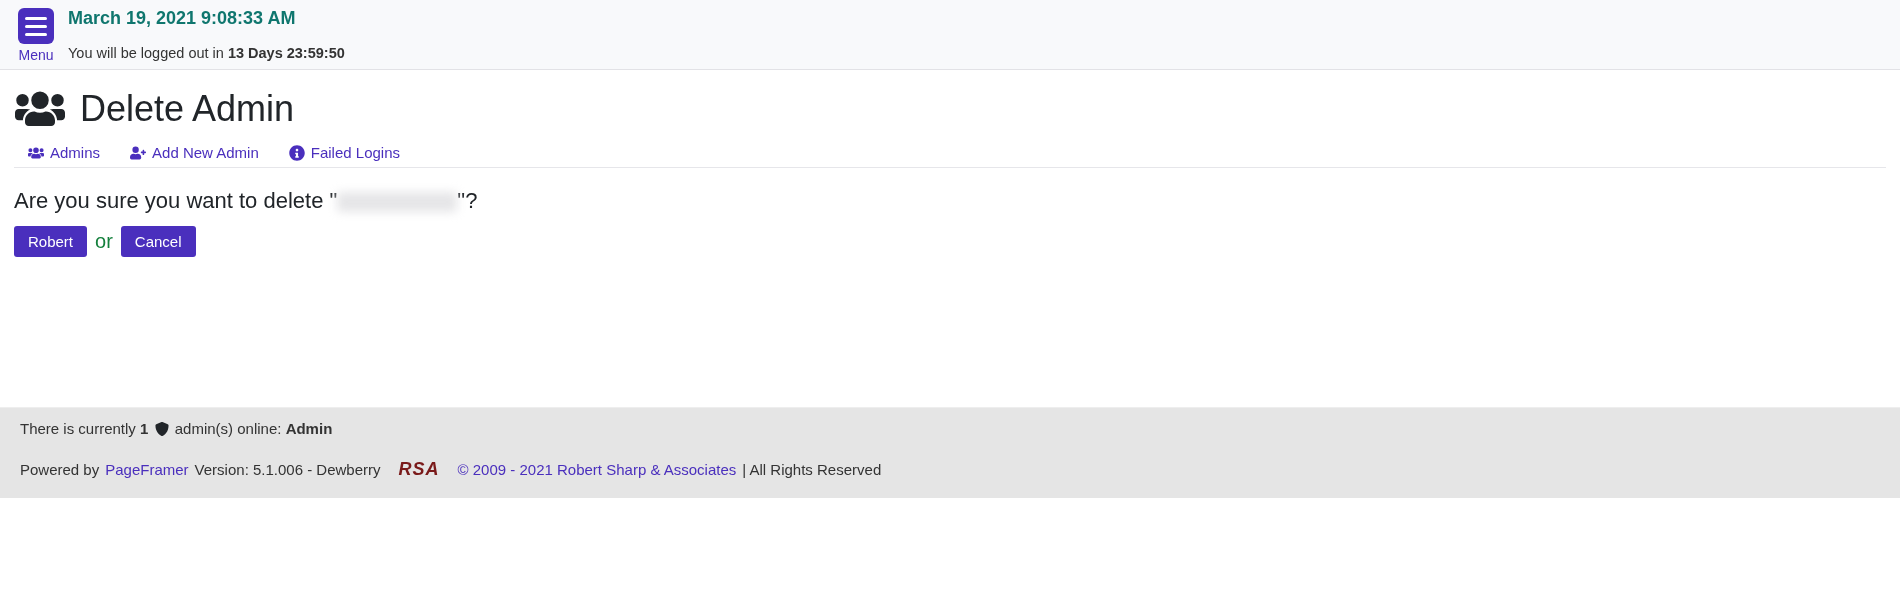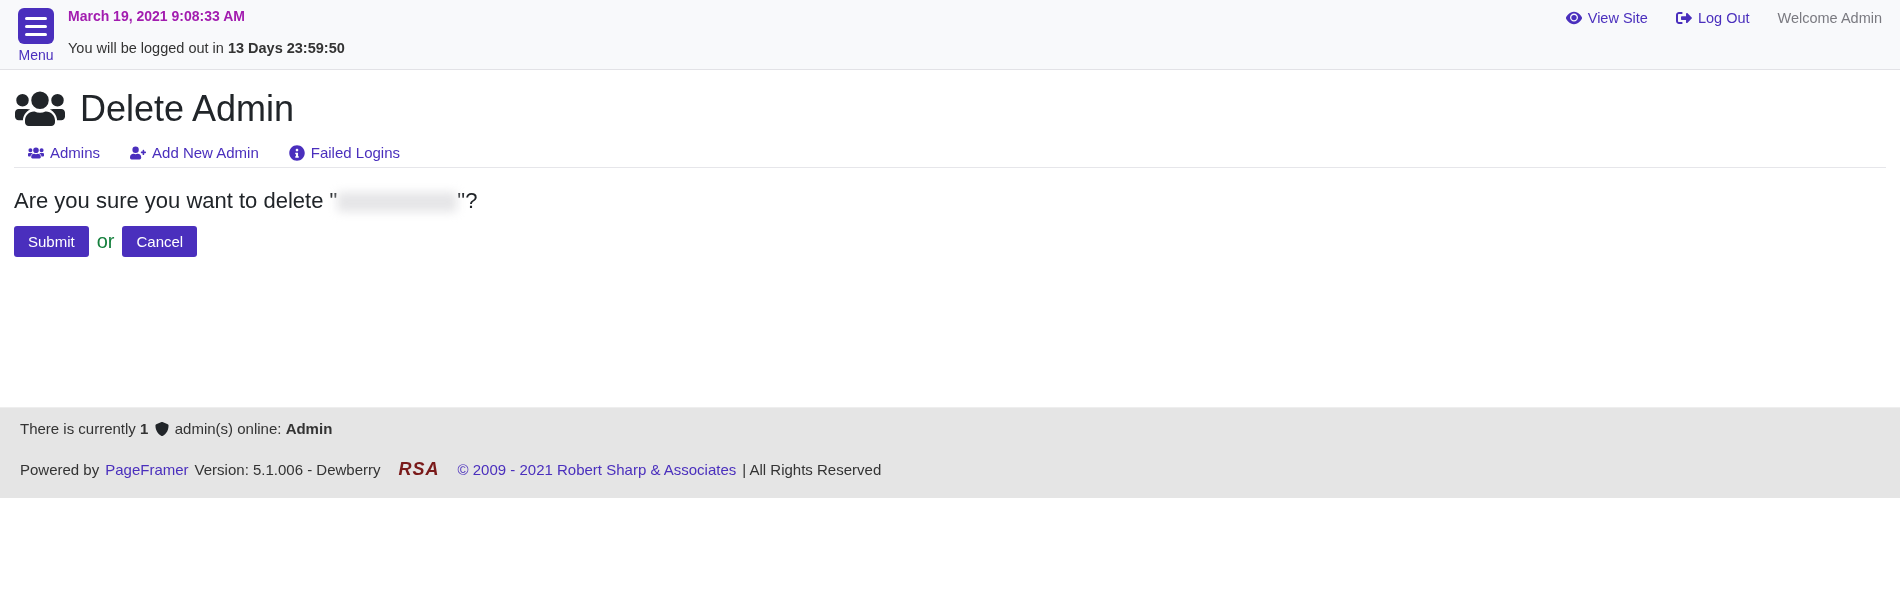--- a/index.html
+++ b/index.html
@@ -42,22 +42,22 @@
   border-radius: 2px;
 }
 .menu-label {
   color: #4a2fbd;
   font-size: 14px;
   margin-top: 3px;
 }
 .top-info { flex: 0 0 auto; }
 .datetime {
   font-weight: 700;
-  color: #a21caf;
-  font-size: 14px;
+  color: #0f766e;
+  font-size: 18px;
 }
 .logout-timer {
   font-size: 14.5px;
   color: #333;
   margin-top: 16px;
 }
 .logout-timer .tval { font-weight: 700; }
 .top-right {
   margin-left: auto;
   display: flex;
@@ -155,35 +155,20 @@
         <span></span>
         <span></span>
     </div>
     <div class="menu-label">Menu</div>
   </div>
   <div class="top-info">
     <div class="datetime">March 19, 2021 9:08:33 AM</div>
     <div class="logout-timer">
       <span>You will be logged out in </span><span class="tval">13 Days 23:59:50</span>
     </div>
-  </div>
-  <div class="top-right">
-    <a href="#" class="top-link">
-      <svg class="icon-svg" viewBox="0 0 576 512">
-          <path d="M288 32C129 32 7 207 1 241c-2 9-2 21 0 30 6 34 128 209 287 209s281-175 287-209c2-9 2-21 0-30-6-34-128-209-287-209zm0 352c-79 0-144-64-144-144S209 96 288 96s144 64 144 144-65 144-144 144zm0-240a96 96 0 1 0 0 192 96 96 0 0 0 0-192z"></path>
-        </svg>
-      <span>View Site</span>
-    </a>
-    <a href="#" class="top-link">
-      <svg class="icon-svg" viewBox="0 0 512 512">
-          <path d="M502 239L362 99c-15-15-41-4-41 17v80H192c-18 0-32 14-32 32v56c0 18 14 32 32 32h129v80c0 21 26 32 41 17l140-140c13-13 13-21 0-34zM192 448H96c-53 0-96-43-96-96V160c0-53 43-96 96-96h96c9 0 16 7 16 16v32c0 9-7 16-16 16H96c-18 0-32 14-32 32v192c0 18 14 32 32 32h96c9 0 16 7 16 16v32c0 9-7 16-16 16z"></path>
-        </svg>
-      <span>Log Out</span>
-    </a>
-    <span class="welcome">Welcome Admin</span>
   </div>
 </div>
 
 <div class="page">
   <div class="page-title">
     <svg class="users-big" viewBox="0 0 640 512" fill="#212529">
         <path d="M96 224a80 80 0 1 0 0-160 80 80 0 0 0 0 160zm448 0a80 80 0 1 0 0-160 80 80 0 0 0 0 160zM320 256a112 112 0 1 0 0-224 112 112 0 0 0 0 224zm77 32h-8c-21 10-44 16-69 16s-48-6-69-16h-8c-64 0-115 52-115 115v21c0 26 21 48 48 48h288c26 0 48-22 48-48v-21c0-63-51-115-115-115zM48 256C21 256 0 277 0 304v48c0 26 21 48 48 48h53c4-61 41-112 93-137-14-5-29-7-45-7H48zm544 0h-101c-16 0-31 2-45 7 52 25 89 76 93 137h53c26 0 48-22 48-48v-48c0-27-21-48-48-48z"></path>
       </svg>
     <h1>Delete Admin</h1>
   </div>
@@ -207,21 +192,21 @@
         </svg>
       <span>Failed Logins</span>
     </a>
   </div>
 
   <div class="confirm">
     <span>Are you sure you want to delete "</span><span class="blurred"></span><span>"?</span>
   </div>
 
   <div class="btn-row">
-    <button class="btn">Submit</button>
+    <button class="btn">Robert</button>
     <span class="or">or</span>
     <button class="btn">Cancel</button>
   </div>
 </div>
 
 <div class="footer">
   <div class="footer-line1">
     <span>There is currently </span><span class="bold">1</span>
     <svg class="shield" viewBox="0 0 512 512" fill="#212529">
         <path d="M466 83L274 3c-12-5-24-5-36 0L46 83C28 91 16 109 16 129c0 199 115 336 222 380 12 5 24 5 36 0 93-38 222-162 222-380 0-20-12-38-30-46z"></path>

